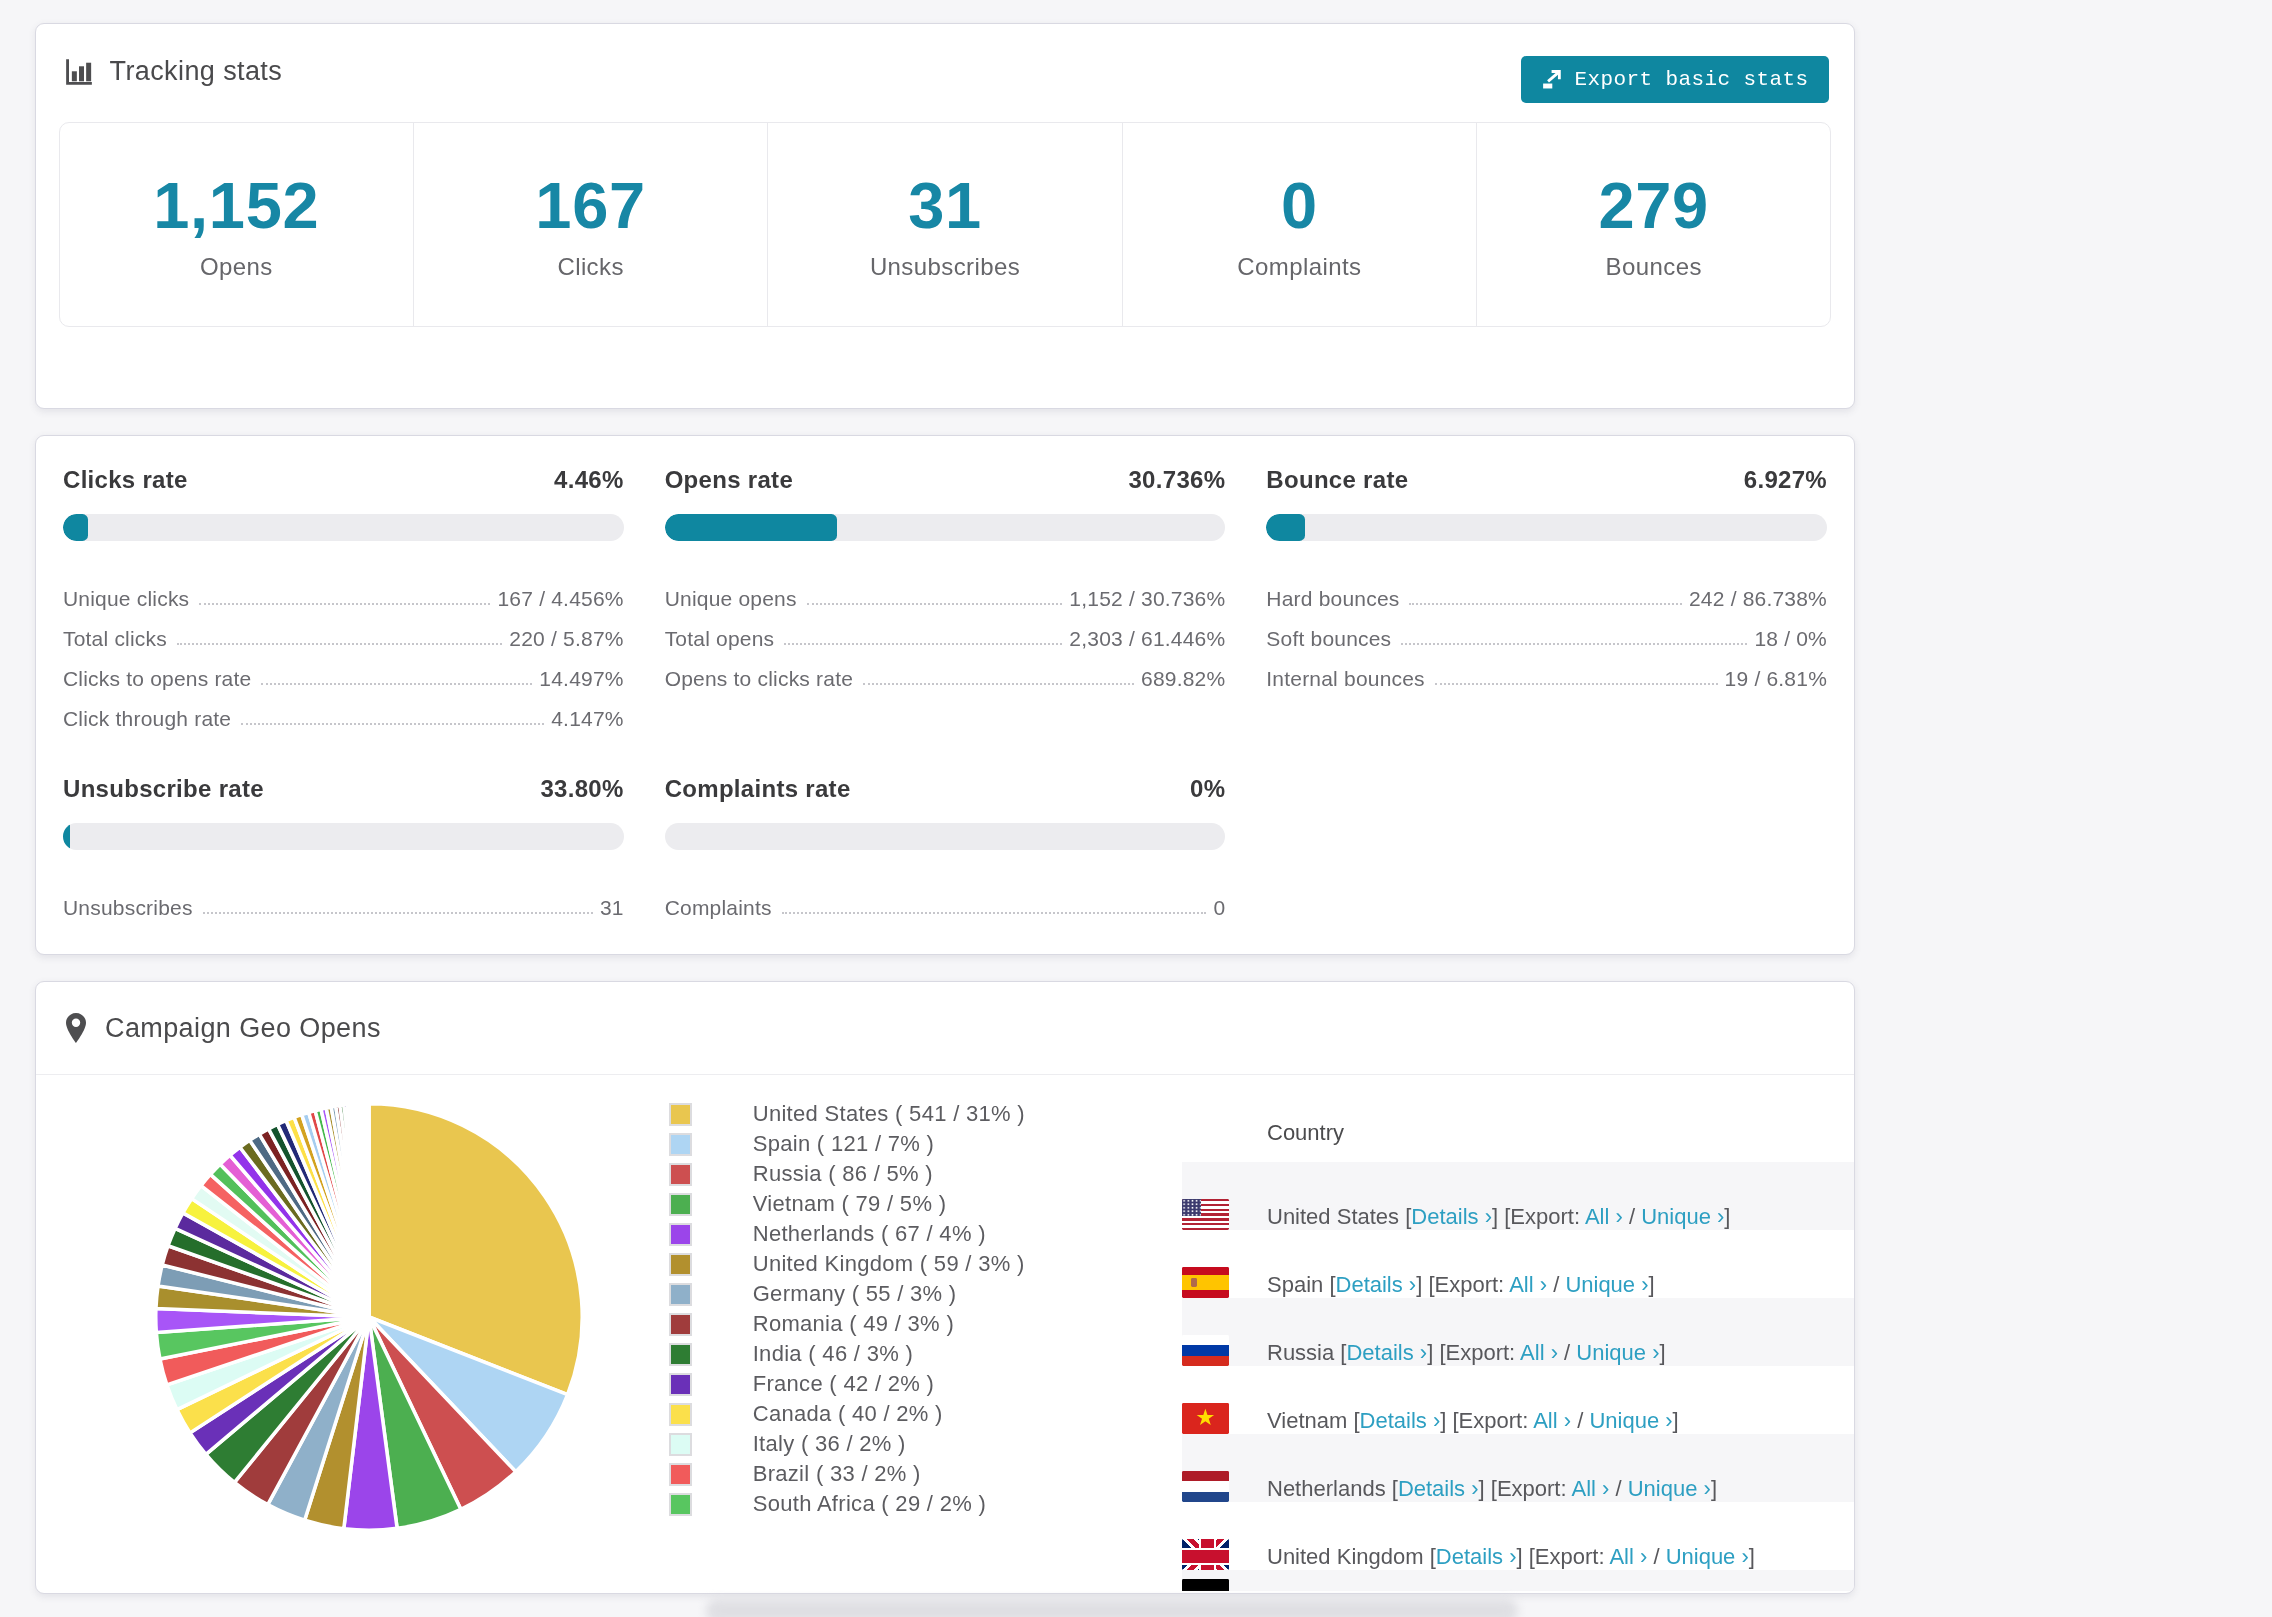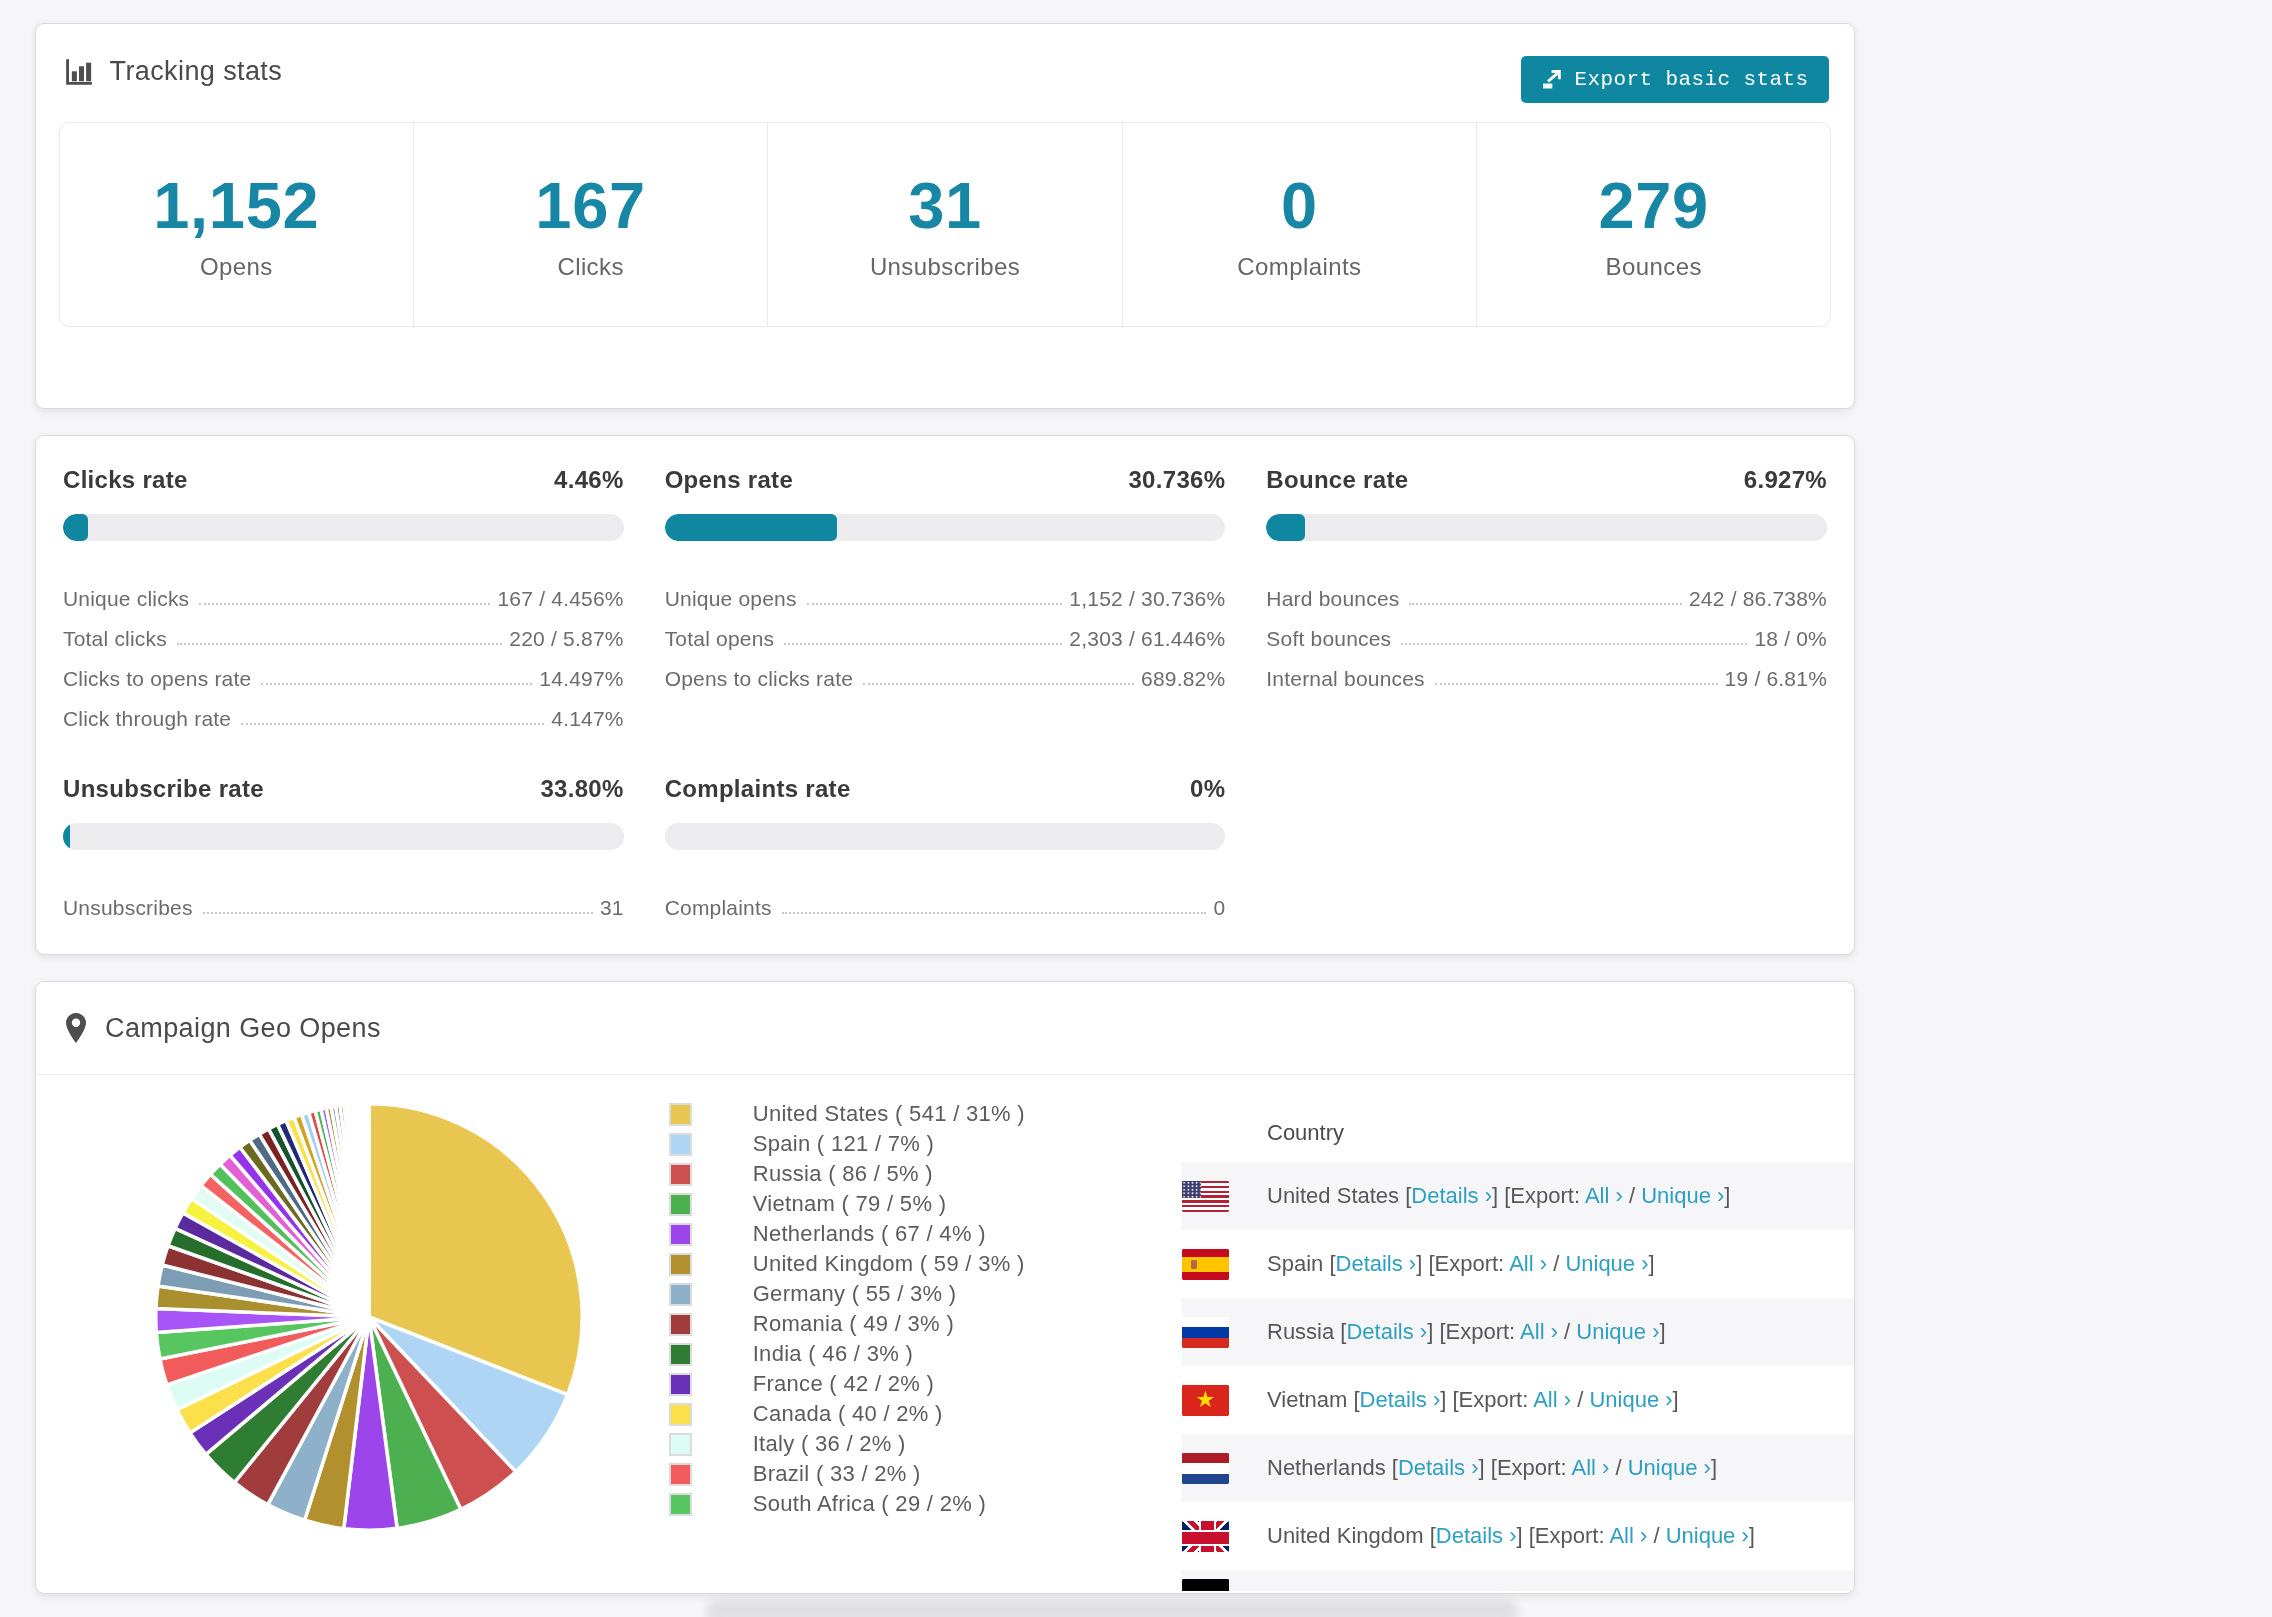--- a/index.html
+++ b/index.html
@@ -62,21 +62,21 @@
     padding:30px 28px; border-bottom:1.4px solid #ededf0;
   }
   #pie-svg { position:absolute; left:100px; top:102px; }
   #legend { position:absolute; left:633px; top:117px; }
   .legend-item { display:flex; align-items:center; height:30px;gap:48px; }
   .legend-swatch { width:23px; height:23px; border:2.1px solid #dcdcdf; flex:none; }
   .legend-label { font-size:22px; color:#5c5c60; margin-left:12.7px; letter-spacing:0.3px; white-space:nowrap; }
 
   #geo-table { position:absolute; left:1146px; top:121px; width:1059px; }
   .t-header { display:flex; align-items:center; height:59px; font-size:22px; color:#4b4b4d; }
-  .t-row { display:flex; align-items:center; height:68px; font-size:22px; color:#58585c; }
+  .t-row { display:flex; align-items:flex-end; height:68px; font-size:22px; color:#58585c; }
   .t-row.striped { background:#f6f6f8; }
   .t-row.partial { height:21px; overflow:hidden; align-items:flex-start; }
   .t-row.partial .flag { margin-top:8.5px; }
   .col-flag { width:85px; flex:none; display:flex; align-items:center; }
   .col-country { width:811px; flex:none; white-space:nowrap; overflow:hidden; }
   .col-total { flex:1; }
   .geo-link { color:#2d9fc2; cursor:pointer; }
   .dim { color:#58585c; }
 
   

